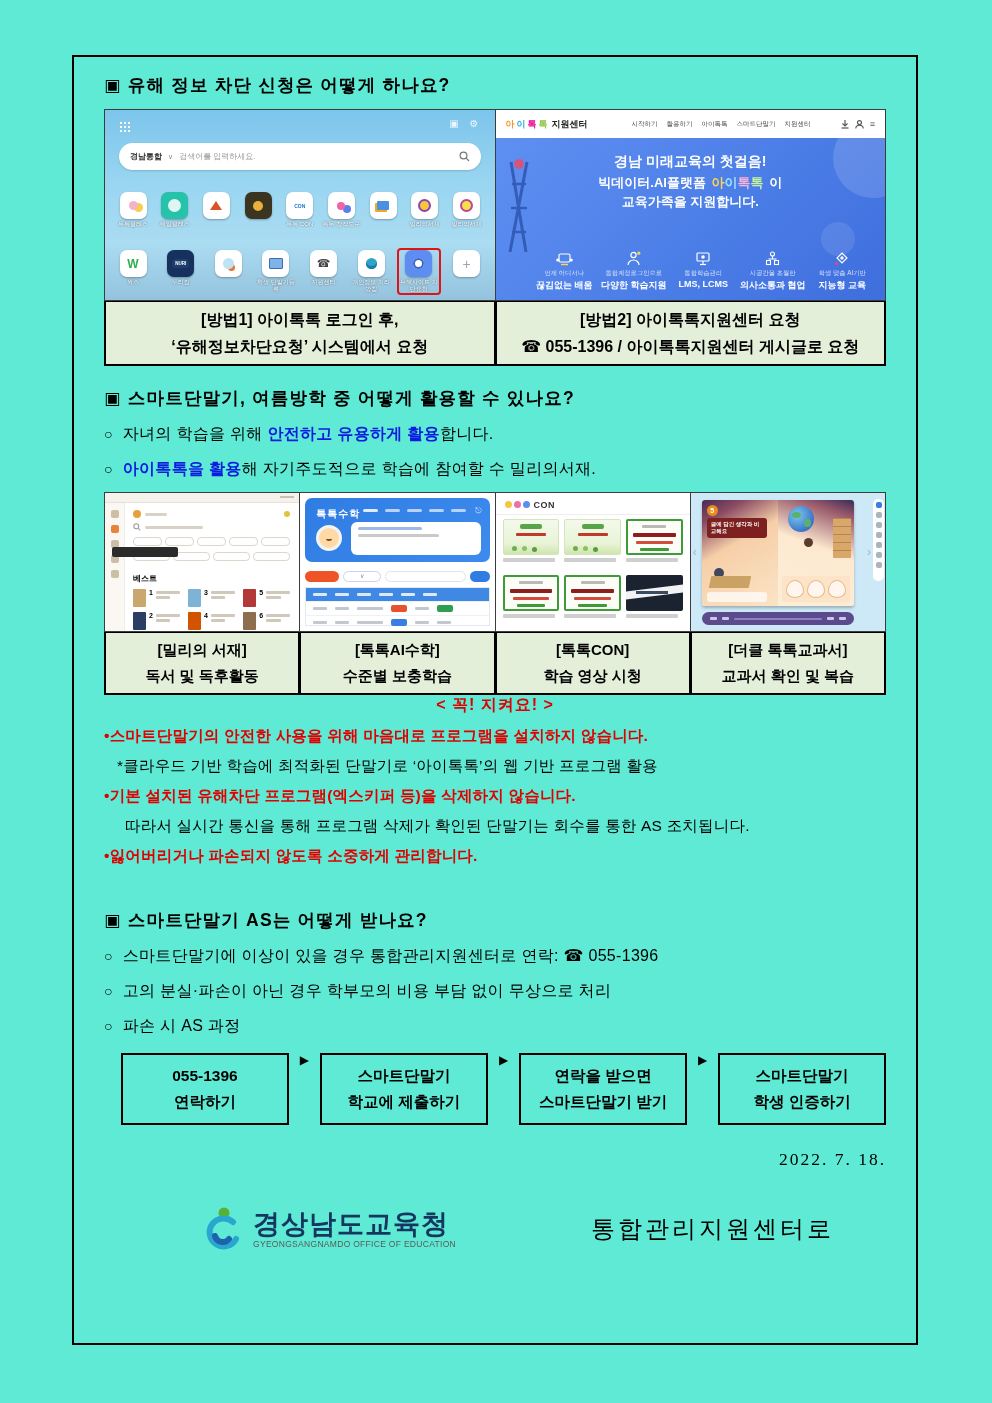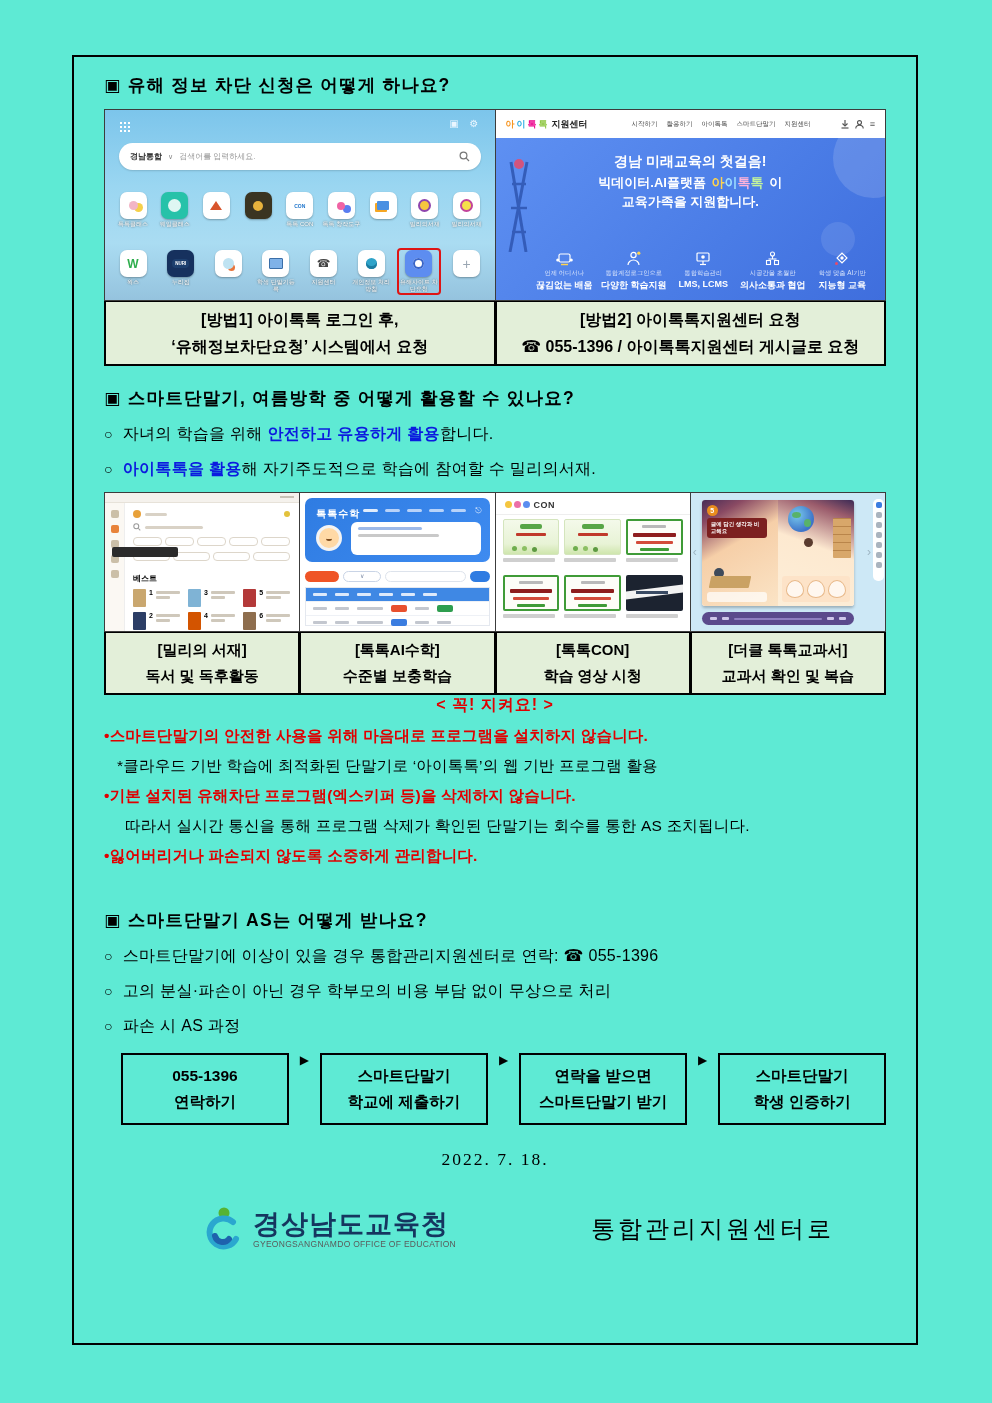--- a/index.html
+++ b/index.html
@@ -198,21 +198,21 @@
   .warn-line.b{font-weight:bold;}
   .ind1{padding-left:13px;}
   .ind2{padding-left:21px;}
 
   
   .flow{display:flex;align-items:flex-start;margin:16px 0 0 17px;gap:10px;}
   .fbox{width:168px;height:72px;border:2px solid #000;box-sizing:border-box;display:flex;flex-direction:column;
         justify-content:center;text-align:center;font-weight:bold;font-size:15.5px;line-height:26px;}
   .farr{font-size:12px;margin:0 1px;}
 
-  .date{margin-top:24px;text-align:center;font-family:"Liberation Serif","DejaVu Serif",serif;
+  .date{margin-top:24px;text-align:right;font-family:"Liberation Serif","DejaVu Serif",serif;
         font-size:17.5px;letter-spacing:2px;}
 
   .footer-row{display:flex;align-items:center;margin-top:36px;}
   .org{display:flex;align-items:center;gap:9px;margin-left:96px;}
   .org-tx .kr{font-size:27px;font-weight:bold;color:#15365f;letter-spacing:1px;line-height:28px;}
   .org-tx .en{font-size:8.5px;color:#5a5a5a;letter-spacing:.3px;margin-top:1px;}
   .sig{margin-left:auto;margin-right:52px;font-family:"Liberation Serif","DejaVu Serif",serif;
        font-size:24px;letter-spacing:3px;}
 </style>
 </head>

